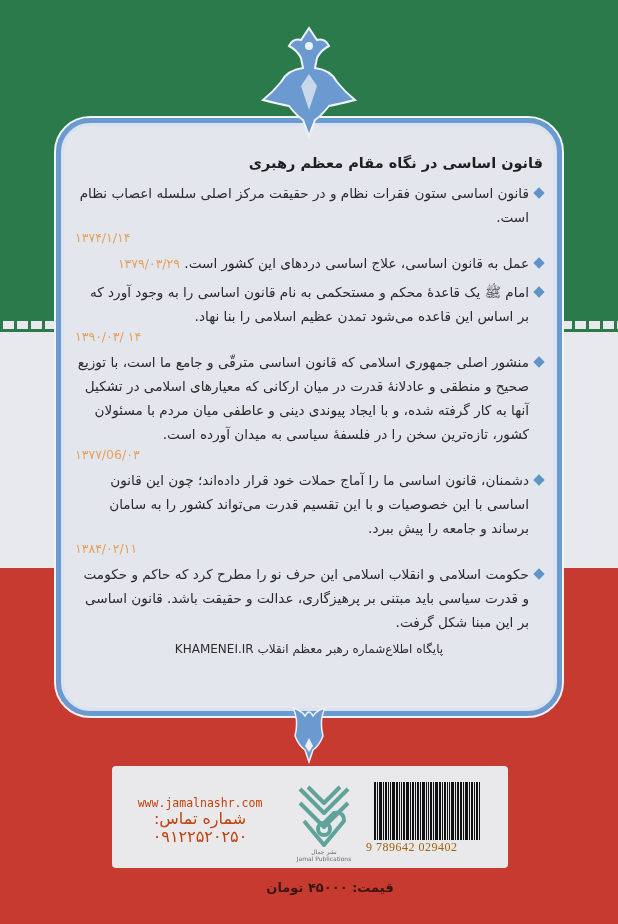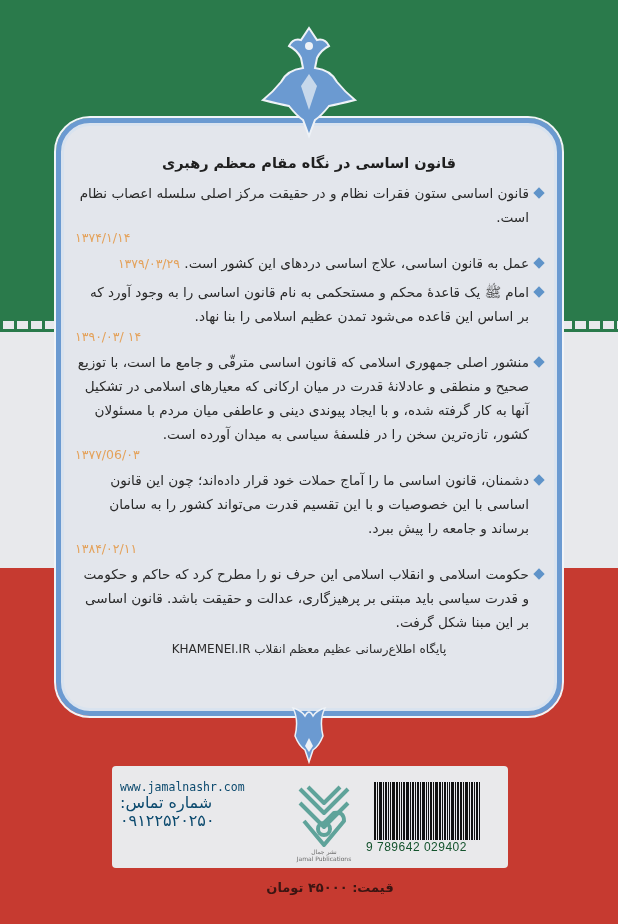--- a/index.html
+++ b/index.html
@@ -32,51 +32,51 @@
       outline: 2px solid #f1f4f8;
       border-radius: 34px;
       box-shadow: 0 0 0 3px #d9e3ef inset;
     }
     .card-inner {
       position: absolute; left: 14px; right: 14px; top: 30px; bottom: 10px;
       direction: rtl; text-align: right;
       color: #2a2a2a;
     }
     .title {
-      text-align: center; font-weight: bold; font-size: 14.5px;
+      text-align: right; font-weight: bold; font-size: 14.5px;
       line-height: 20px; margin-bottom: 8px; color: #1f1f1f;
     }
     .quote { position: relative; padding-right: 14px; font-size: 13.6px; line-height: 24px; margin-bottom: 4px; }
     .quote .bullet {
       position: absolute; right: 0; top: 8px; width: 8px; height: 8px;
       background: #5f93c9; transform: rotate(45deg);
     }
     .quote .date { color: #e4a25b; font-size: 12.5px; letter-spacing: 0.5px; }
     .quote .date.inline { }
     .quote .date.left { display: block; text-align: left; direction: ltr; line-height: 18px; }
     .source { text-align: center; font-size: 12px; margin-top: 8px; color: #2c2c2c; }
 
     .ornament-top { position: absolute; left: 259px; top: 20px; width: 100px; height: 120px; }
     .ornament-bottom { position: absolute; left: 289px; top: 706px; width: 40px; height: 60px; }
 
     .info-box {
       position: absolute; left: 112px; top: 766px; width: 396px; height: 102px;
       background: #e9e9eb; border-radius: 4px;
     }
     .contact {
-      position: absolute; left: 8px; top: 14px; width: 160px;
-      text-align: left; color: #0c4a6e;
+      position: absolute; left: 8px; top: 30px; width: 160px;
+      text-align: center; color: #c2410c;
     }
     .contact .site { font-family: "DejaVu Sans Mono", monospace; font-size: 11.5px; direction: ltr; }
     .contact .line { font-size: 16px; line-height: 18px; direction: rtl; }
     .logo { position: absolute; left: 182px; top: 10px; width: 60px; height: 86px; }
     .logo-cap { position: absolute; left: 176px; top: 82px; width: 72px; text-align: center; font-size: 6px; color: #6b6b6b; line-height: 7px; }
     .barcode { position: absolute; left: 262px; top: 16px; width: 128px; height: 58px; display: flex; align-items: stretch; }
     .barcode i { display: block; background: #111; margin-right: 1px; }
-    .isbn { position: absolute; left: 254px; top: 74px; width: 140px; font-family: Liberation Sans, sans-serif; font-size: 12px; color: #14532d; letter-spacing: 0.5px; direction: ltr; }
+    .isbn { position: absolute; left: 254px; top: 74px; width: 140px; font-family: Liberation Serif, serif; font-size: 12px; color: #a16207; letter-spacing: 0.5px; direction: ltr; }
     .price { position: absolute; left: 230px; top: 880px; width: 200px; text-align: center; direction: rtl; font-size: 13px; font-weight: bold; color: #3b1512; }
   </style>
 </head>
 <body>
 
 <div class="bg-green"></div>
 <div class="bg-white"></div>
 <div class="bg-red"></div>
 <div class="band g left"></div>
 <div class="band g right"></div>
@@ -110,21 +110,21 @@
     <div class="quote">
       <span class="bullet"></span>
       <span>دشمنان، قانون اساسی ما را آماج حملات خود قرار داده‌اند؛ چون این قانون اساسی با این خصوصیات و با این تقسیم قدرت می‌تواند کشور را به سامان برساند و جامعه را پیش ببرد.</span>
       <span class="date left">۱۳۸۴/۰۲/۱۱</span>
     </div>
     <div class="quote">
       <span class="bullet"></span>
       <span>حکومت اسلامی و انقلاب اسلامی این حرف نو را مطرح کرد که حاکم و حکومت و قدرت سیاسی باید مبتنی بر پرهیزگاری، عدالت و حقیقت باشد. قانون اساسی بر این مبنا شکل گرفت.</span>
     </div>
 
-    <div class="source">پایگاه اطلاع‌رسانی عظیم معظم انقلاب KHAMENEI.IR</div>
+    <div class="source">پایگاه اطلاع‌شماره رهبر معظم انقلاب KHAMENEI.IR</div>
   </div>
 </div>
 
 <svg class="ornament-top" viewBox="0 0 100 120">
   <path d="M50 8 L58 20 Q66 18 70 26 Q62 30 58 38 L56 48 Q72 50 78 62 Q86 72 96 80 Q80 84 70 86 Q62 96 56 100 L50 116 L44 100 Q38 96 30 86 Q20 84 4 80 Q14 72 22 62 Q28 50 44 48 L42 38 Q38 30 30 26 Q34 18 42 20 Z" fill="#6b9ad1" stroke="#eef2f7" stroke-width="2"></path>
   <path d="M50 54 L58 66 L50 90 L42 66 Z" fill="#eef2f7" opacity="0.7"></path>
   <circle cx="50" cy="26" r="4" fill="#eef2f7"></circle>
 </svg>
 
 <svg class="ornament-bottom" viewBox="0 0 40 60">

